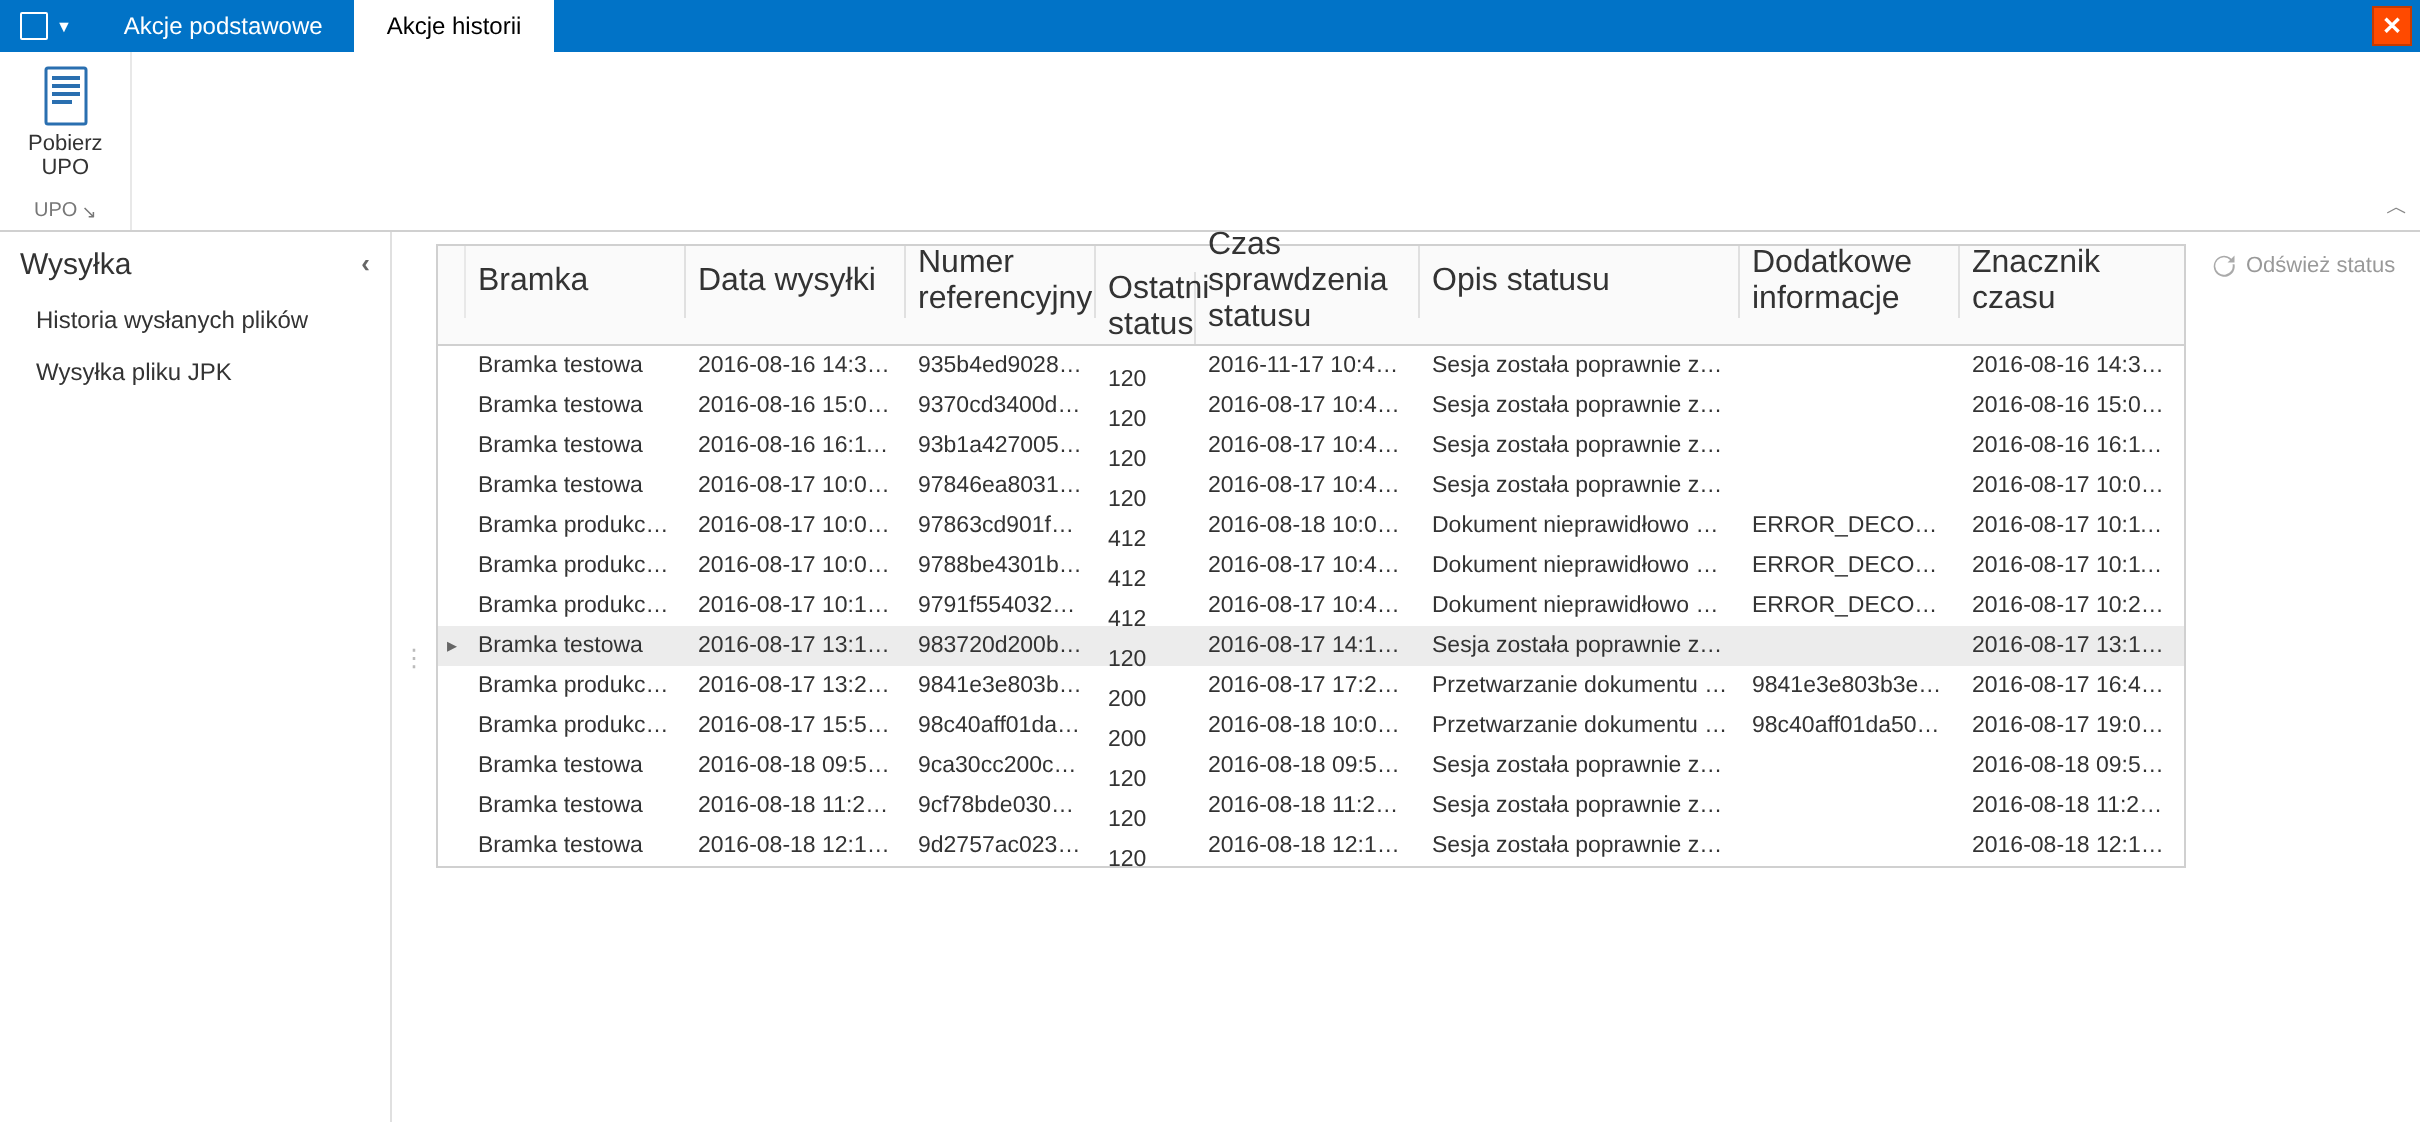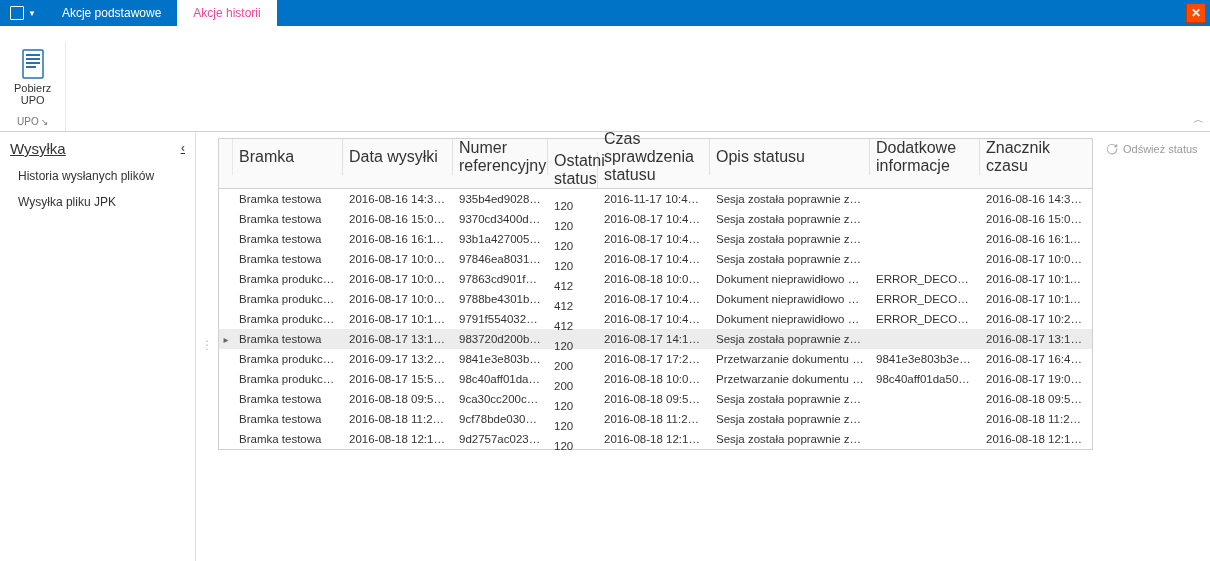--- a/index.html
+++ b/index.html
@@ -3,35 +3,35 @@
 <meta charset="utf-8">
 <style>
 * { margin: 0; padding: 0; box-sizing: border-box; font-family: "Segoe UI", Tahoma, sans-serif; }
 body { width: 1210px; height: 561px; overflow: hidden; background: #fff; font-size: 12px; color: #333; }
 
 .ribbon-bar { height: 26px; background: #0173c7; display: flex; align-items: stretch; position: relative; }
 .quick-menu { display: flex; align-items: center; padding: 0 10px; color: #fff; gap: 4px; }
 .qm-icon { width: 14px; height: 14px; border: 1px solid #fff; border-radius: 1px; display: inline-block; }
 .qm-arrow { font-size: 8px; }
 .ribbon-tab { padding: 0 16px; display: flex; align-items: center; color: #fff; cursor: pointer; }
-.ribbon-tab.active { background: #fff; color: #ec4899; }
+.ribbon-tab.active { background: #fff; color: #000000; }
 .close-btn { position: absolute; right: 4px; top: 3px; width: 20px; height: 20px; background: #ff4a00; color: #fff; display: flex; align-items: center; justify-content: center; font-weight: bold; font-size: 12px; border: 1px solid #c73a00; cursor: pointer; }
 
-.ribbon-content { height: 90px; background: #fff; border-bottom: 1px solid #d0d0d0; display: flex; position: relative; margin-top: 16px; }
+.ribbon-content { height: 90px; background: #fff; border-bottom: 1px solid #d0d0d0; display: flex; position: relative; }
 .ribbon-group { display: flex; flex-direction: column; align-items: center; padding: 4px 10px 2px; border-right: 1px solid #e8e8e8; }
 .ribbon-btn { display: flex; flex-direction: column; align-items: center; gap: 2px; cursor: pointer; padding: 2px 4px; }
 .ribbon-icon { width: 32px; height: 32px; display: flex; align-items: center; justify-content: center; }
 .ribbon-icon svg { width: 28px; height: 32px; }
 .ribbon-btn-label { font-size: 11px; text-align: center; line-height: 1.1; }
 .ribbon-group-label { font-size: 10px; color: #777; margin-top: auto; padding-bottom: 2px; display: flex; align-items: center; gap: 2px; }
 .ribbon-collapse { position: absolute; right: 6px; bottom: 4px; color: #888; font-size: 11px; cursor: pointer; }
 
 .main { display: flex; height: calc(561px - 26px - 86px); }
 .sidebar { width: 196px; border-right: 1px solid #e0e0e0; display: flex; flex-direction: column; }
-.sidebar-header { display: flex; align-items: flex-start; justify-content: space-between; padding: 8px 10px 6px; font-size: 15px; color: #333; text-decoration: underline; }
+.sidebar-header { display: flex; align-items: flex-start; justify-content: space-between; padding: 8px 10px 6px; font-size: 15px; color: #333; }
 .sidebar-collapse { font-size: 13px; color: #666; font-weight: bold; cursor: pointer; }
 .sidebar-item { padding: 6px 18px; font-size: 12px; color: #333; cursor: pointer; }
 
 .content { flex: 1; display: flex; flex-direction: column; position: relative; }
 .grid-wrap { display: flex; align-items: flex-start; padding: 6px 6px 0 6px; gap: 6px; }
 .grid-gutter { width: 10px; display: flex; justify-content: center; padding-top: 200px; color: #bbb; font-size: 12px; cursor: pointer; }
 .grid { border: 1px solid #d0d0d0; }
 .grid-header { display: flex; background: #fafafa; border-bottom: 1px solid #d0d0d0; }
 .gh-cell { border-right: 1px solid #e0e0e0; padding: 4px 6px; font-size: 16px; color: #333; display: flex; align-items: center; }
 .gh-cell:last-child { border-right: none; }
@@ -210,21 +210,21 @@
               <div class="gc c-numer">983720d200bff...</div>
               <div class="gc c-status">120</div>
               <div class="gc c-czasspr">2016-08-17 14:12:01</div>
               <div class="gc c-opis">Sesja została poprawnie zako...</div>
               <div class="gc c-dod"></div>
               <div class="gc c-zn">2016-08-17 13:16:07</div>
             </div>
             <div class="grid-row">
               <div class="row-ind-cell"></div>
               <div class="gc c-bramka">Bramka produkcyjna</div>
-              <div class="gc c-data">2016-09-17 13:27:55</div>
+              <div class="gc c-data">2016-08-17 13:27:55</div>
               <div class="gc c-numer">9841e3e803b3...</div>
               <div class="gc c-status">200</div>
               <div class="gc c-czasspr">2016-08-17 17:25:46</div>
               <div class="gc c-opis">Przetwarzanie dokumentu zak...</div>
               <div class="gc c-dod">9841e3e803b3ec3...</div>
               <div class="gc c-zn">2016-08-17 16:49:27</div>
             </div>
             <div class="grid-row">
               <div class="row-ind-cell"></div>
               <div class="gc c-bramka">Bramka produkcyjna</div>

